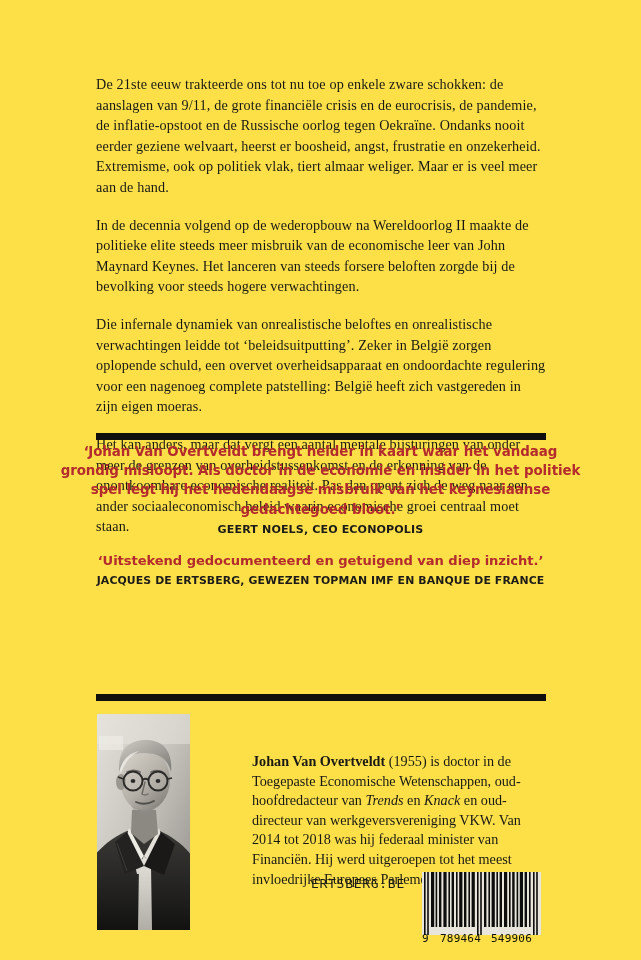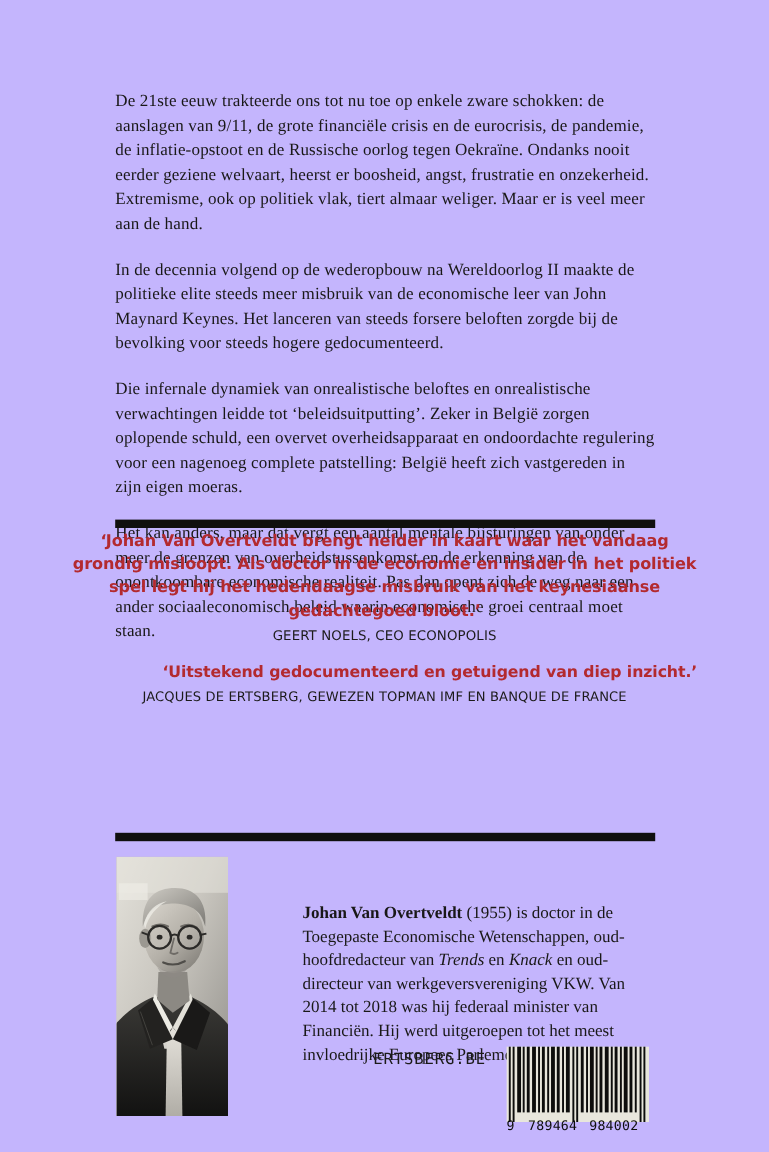--- a/index.html
+++ b/index.html
@@ -12,21 +12,21 @@
     background: #e8e6dc;
     font-family: "Liberation Serif", serif;
     overflow: hidden;
     position: relative;
   }
   .cover {
     position: absolute;
     left: 0; top: 0;
     width: 641px;
     height: 960px;
-    background: #c4b5fd;
+    background: #fde047;
   }
 
   
   .blurb {
     position: absolute;
     left: 96px;
     top: 74px;
     width: 450px;
   }
   .blurb p {
@@ -67,26 +67,26 @@
     line-height: 19.2px;
     font-weight: 700;
     color: #b32a2f;
     margin: 0 0 3px 0;
     letter-spacing: -0.005em;
   }
   .quote-attr {
     font-family: "DejaVu Sans", sans-serif;
     font-size: 11.1px;
     line-height: 15px;
-    font-weight: 400;
+    font-weight: 700;
     color: #1c1b1a;
     margin: 0;
     letter-spacing: 0.01em;
   }
-  .quote-2 .quote-text { font-size: 13.1px; text-align: right; }
+  .quote-2 .quote-text { font-size: 13.1px; }
   .quote-2 .quote-attr { font-size: 10.9px; }
   .quote-3 .quote-attr { font-size: 11px; }
 
   
   .author-photo {
     position: absolute;
     left: 97px;
     top: 714px;
     width: 93px;
     height: 216px;
@@ -153,21 +153,21 @@
   .bc-d2 { position: absolute; left: 18px; top: 0; }
   .bc-d3 { position: absolute; left: 69px; top: 0; }
 </style>
 </head>
 <body>
 
 <div class="cover">
 
   <div class="blurb">
     <p>De 21ste eeuw trakteerde ons tot nu toe op enkele zware schokken: de aanslagen van 9/11, de grote financiële crisis en de eurocrisis, de pandemie, de inflatie-opstoot en de Russische oorlog tegen Oekraïne. Ondanks nooit eerder geziene welvaart, heerst er boosheid, angst, frustratie en onzekerheid. Extremisme, ook op politiek vlak, tiert almaar weliger. Maar er is veel meer aan de hand.</p>
-    <p>In de decennia volgend op de wederopbouw na Wereldoorlog II maakte de politieke elite steeds meer misbruik van de economische leer van John Maynard Keynes. Het lanceren van steeds forsere beloften zorgde bij de bevolking voor steeds hogere gedocumenteerd.</p>
+    <p>In de decennia volgend op de wederopbouw na Wereldoorlog II maakte de politieke elite steeds meer misbruik van de economische leer van John Maynard Keynes. Het lanceren van steeds forsere beloften zorgde bij de bevolking voor steeds hogere verwachtingen.</p>
     <p>Die infernale dynamiek van onrealistische beloftes en onrealistische verwachtingen leidde tot ‘beleidsuitputting’. Zeker in België zorgen oplopende schuld, een overvet overheidsapparaat en ondoordachte regulering voor een nagenoeg complete patstelling: België heeft zich vastgereden in zijn eigen moeras.</p>
     <p>Het kan anders, maar dat vergt een aantal mentale bijsturingen van onder meer de grenzen van overheidstussenkomst en de erkenning van de onontkoombare economische realiteit. Pas dan opent zich de weg naar een ander sociaaleconomisch beleid waarin economische groei centraal moet staan.</p>
   </div>
 
   <div class="rule rule-top"></div>
 
   <div class="quotes">
     <div class="quote-block quote-1">
       <p class="quote-text">‘Johan Van Overtveldt brengt helder in kaart waar het vandaag grondig misloopt. Als doctor in de economie en insider in het politiek spel legt hij het hedendaagse misbruik van het keynesiaanse gedachtegoed bloot.’</p>
       <p class="quote-attr">GEERT NOELS, CEO ECONOPOLIS</p>
@@ -293,17 +293,17 @@
         <rect x="97.8" y="0" width="3.2" height="55"></rect>
         <rect x="102.6" y="0" width="2.4" height="55"></rect>
         <rect x="107" y="0" width="1.6" height="55"></rect>
         <rect x="111" y="0" width="1.6" height="63"></rect>
         <rect x="114.2" y="0" width="1.6" height="63"></rect>
       </g>
     </svg>
     <div class="barcode-digits">
       <span class="bc-d1">9</span>
       <span class="bc-d2">789464</span>
-      <span class="bc-d3">984002</span>
+      <span class="bc-d3">549906</span>
     </div>
   </div>
 
 </div>
 
 </body></html>

